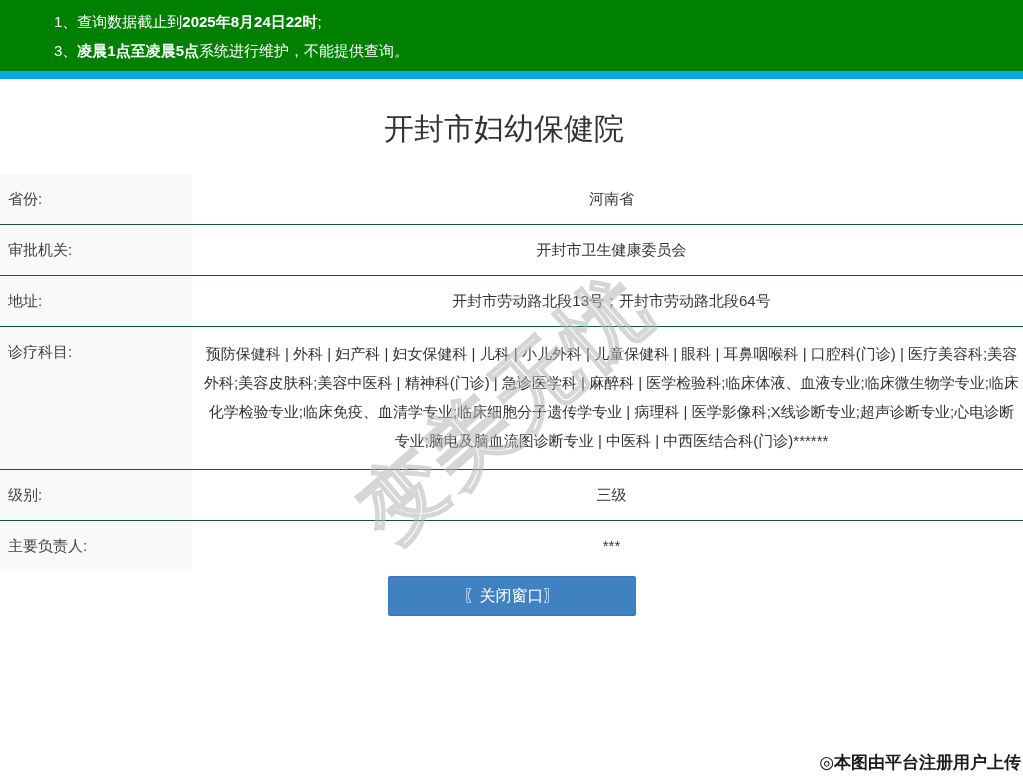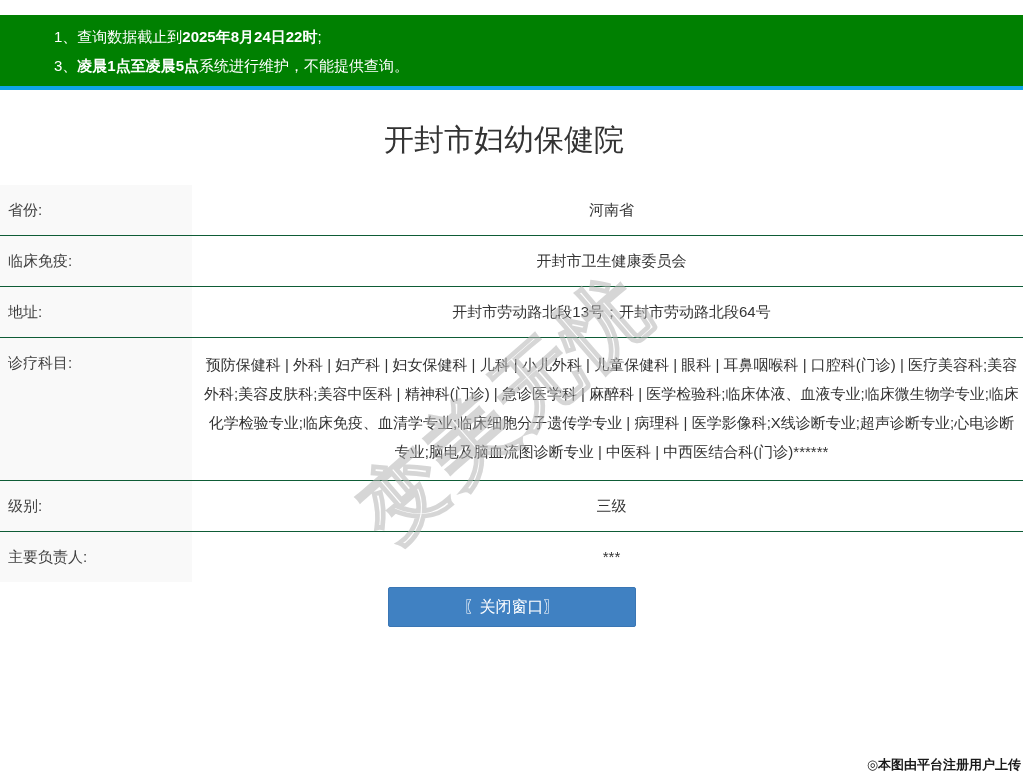--- a/index.html
+++ b/index.html
@@ -6,26 +6,25 @@
   html,body { margin:0; padding:0; }
   body {
     width:1023px; height:776px; overflow:hidden; position:relative;
     background:#ffffff;
     font-family:"Liberation Sans","DejaVu Sans",sans-serif;
     color:#333;
   }
   
   .notice-banner {
     background:#008001;
-    border-bottom:4px solid #0ea5e9;
+    border-bottom:8px solid #0ea5e9;
     color:#ffffff;
     padding:7px 10px 6px 54px;
     font-size:15px;
     line-height:29px;
-    margin-top:15px;
   }
   .notice-line b { font-weight:bold; }
   
   .page-title {
     font-size:30px;
     font-weight:400;
     color:#333;
     text-align:center;
     margin:30px 15px 24px 0;
   }
@@ -74,21 +73,21 @@
     -webkit-text-stroke:2px #b5b5b5;
     transform:rotate(-41deg);
     opacity:0.55;
     pointer-events:none;
     z-index:5;
   }
   
   .footer-watermark {
     position:absolute;
     right:2px; bottom:2px;
-    font-size:13px;
+    font-size:17px;
     font-weight:bold;
     color:#1a1a1a;
     text-shadow:-1px -1px 0 #fff, 1px -1px 0 #fff, -1px 1px 0 #fff, 1px 1px 0 #fff;
     z-index:6;
   }
 </style>
 </head>
 <body>
 
 <div class="notice-banner">
@@ -98,21 +97,21 @@
 
 <h1 class="page-title">开封市妇幼保健院</h1>
 
 <table class="info-table">
   <tbody>
     <tr>
       <td class="cell-label">省份:</td>
       <td class="cell-value">河南省</td>
     </tr>
     <tr>
-      <td class="cell-label">临床免疫:</td>
+      <td class="cell-label">审批机关:</td>
       <td class="cell-value">开封市卫生健康委员会</td>
     </tr>
     <tr>
       <td class="cell-label">地址:</td>
       <td class="cell-value">开封市劳动路北段13号；开封市劳动路北段64号</td>
     </tr>
     <tr class="tall">
       <td class="cell-label">诊疗科目:</td>
       <td class="cell-value">预防保健科 | 外科 | 妇产科 | 妇女保健科 | 儿科 | 小儿外科 | 儿童保健科 | 眼科 | 耳鼻咽喉科 | 口腔科(门诊) | 医疗美容科;美容外科;美容皮肤科;美容中医科 | 精神科(门诊) | 急诊医学科 | 麻醉科 | 医学检验科;临床体液、血液专业;临床微生物学专业;临床化学检验专业;临床免疫、血清学专业;临床细胞分子遗传学专业 | 病理科 | 医学影像科;X线诊断专业;超声诊断专业;心电诊断专业;脑电及脑血流图诊断专业 | 中医科 | 中西医结合科(门诊)******</td>
     </tr>

